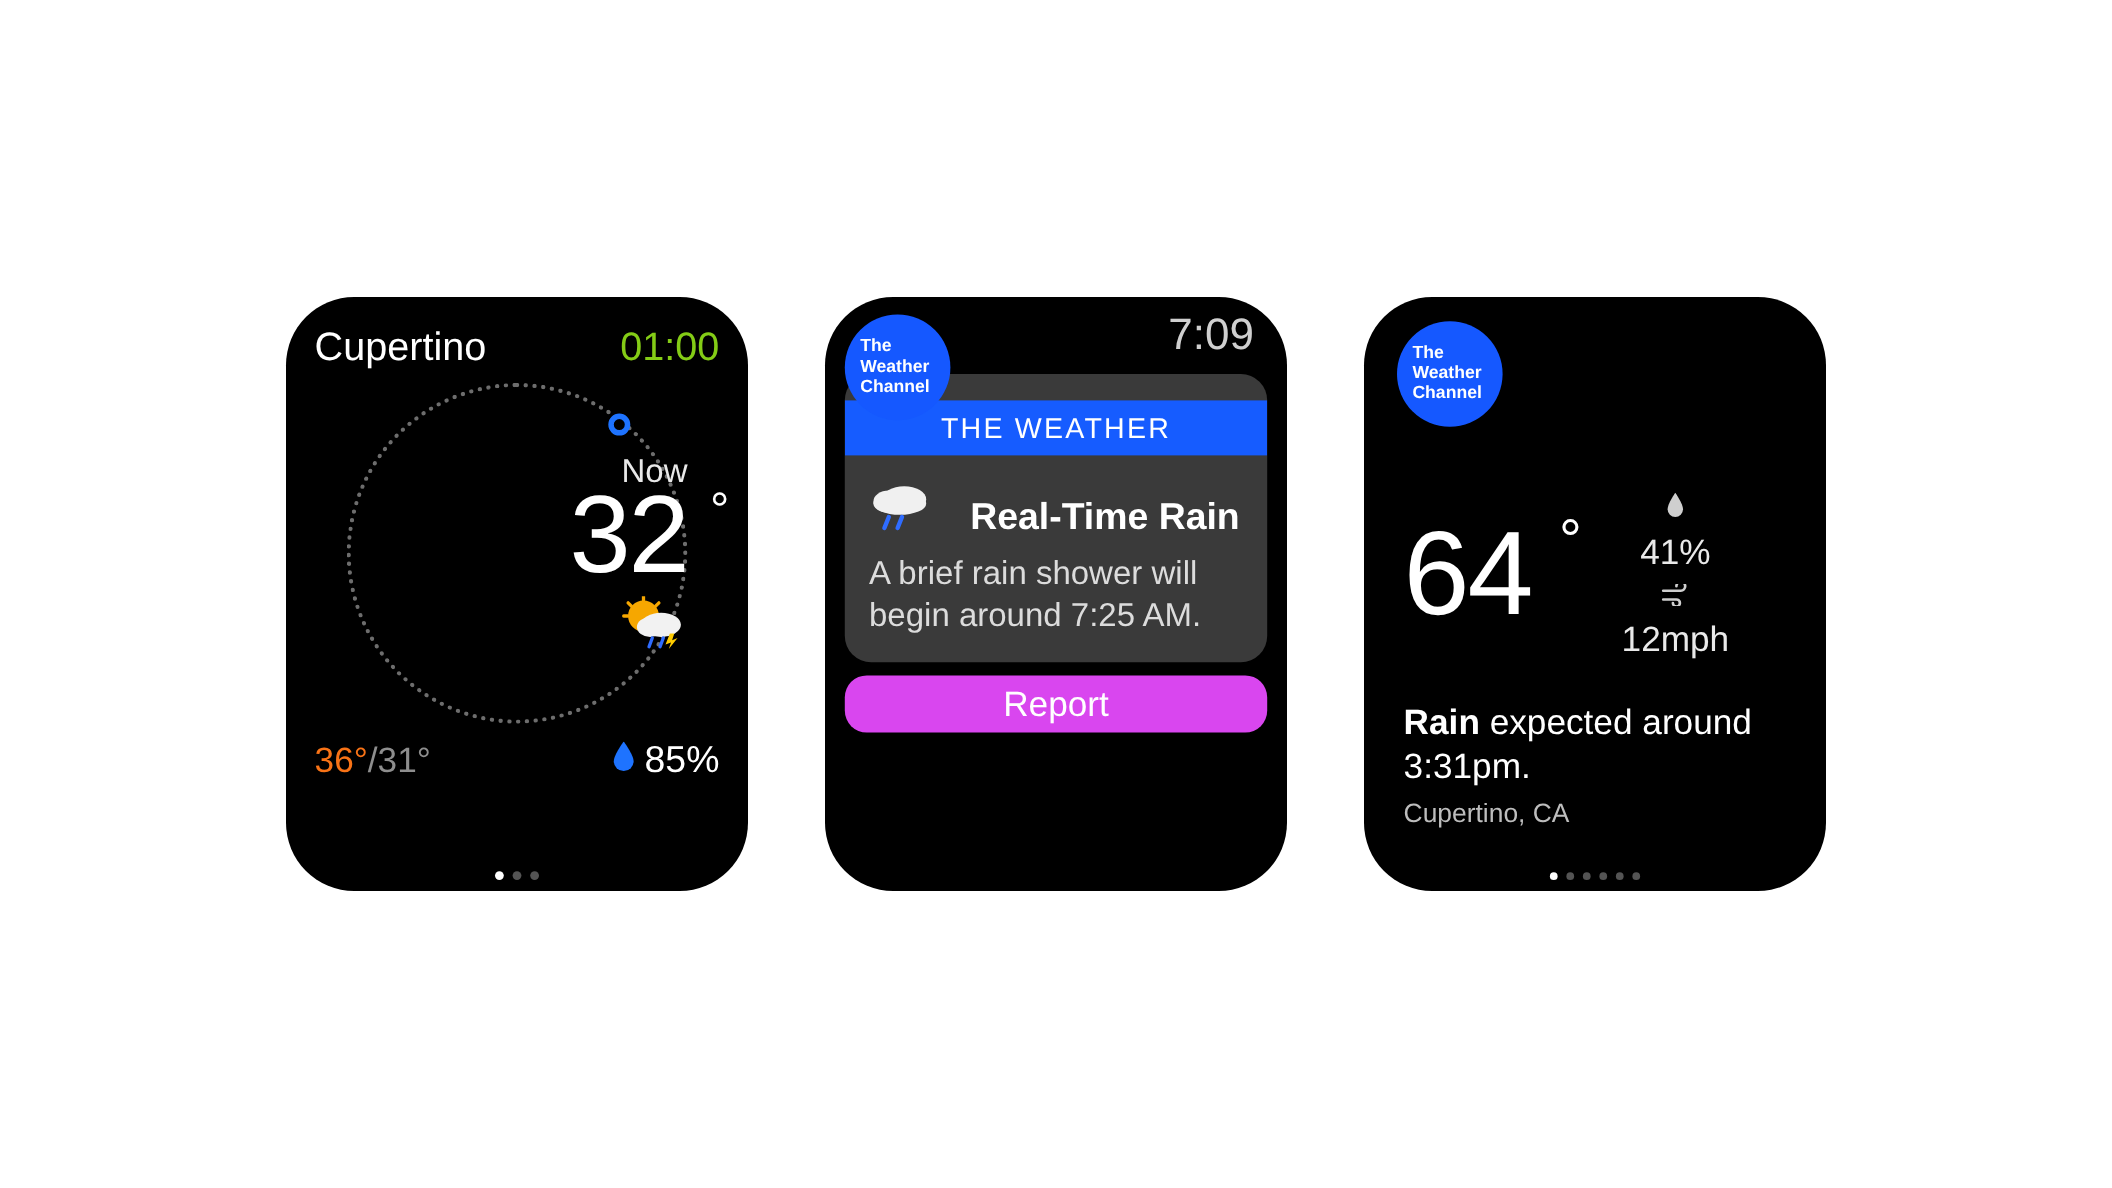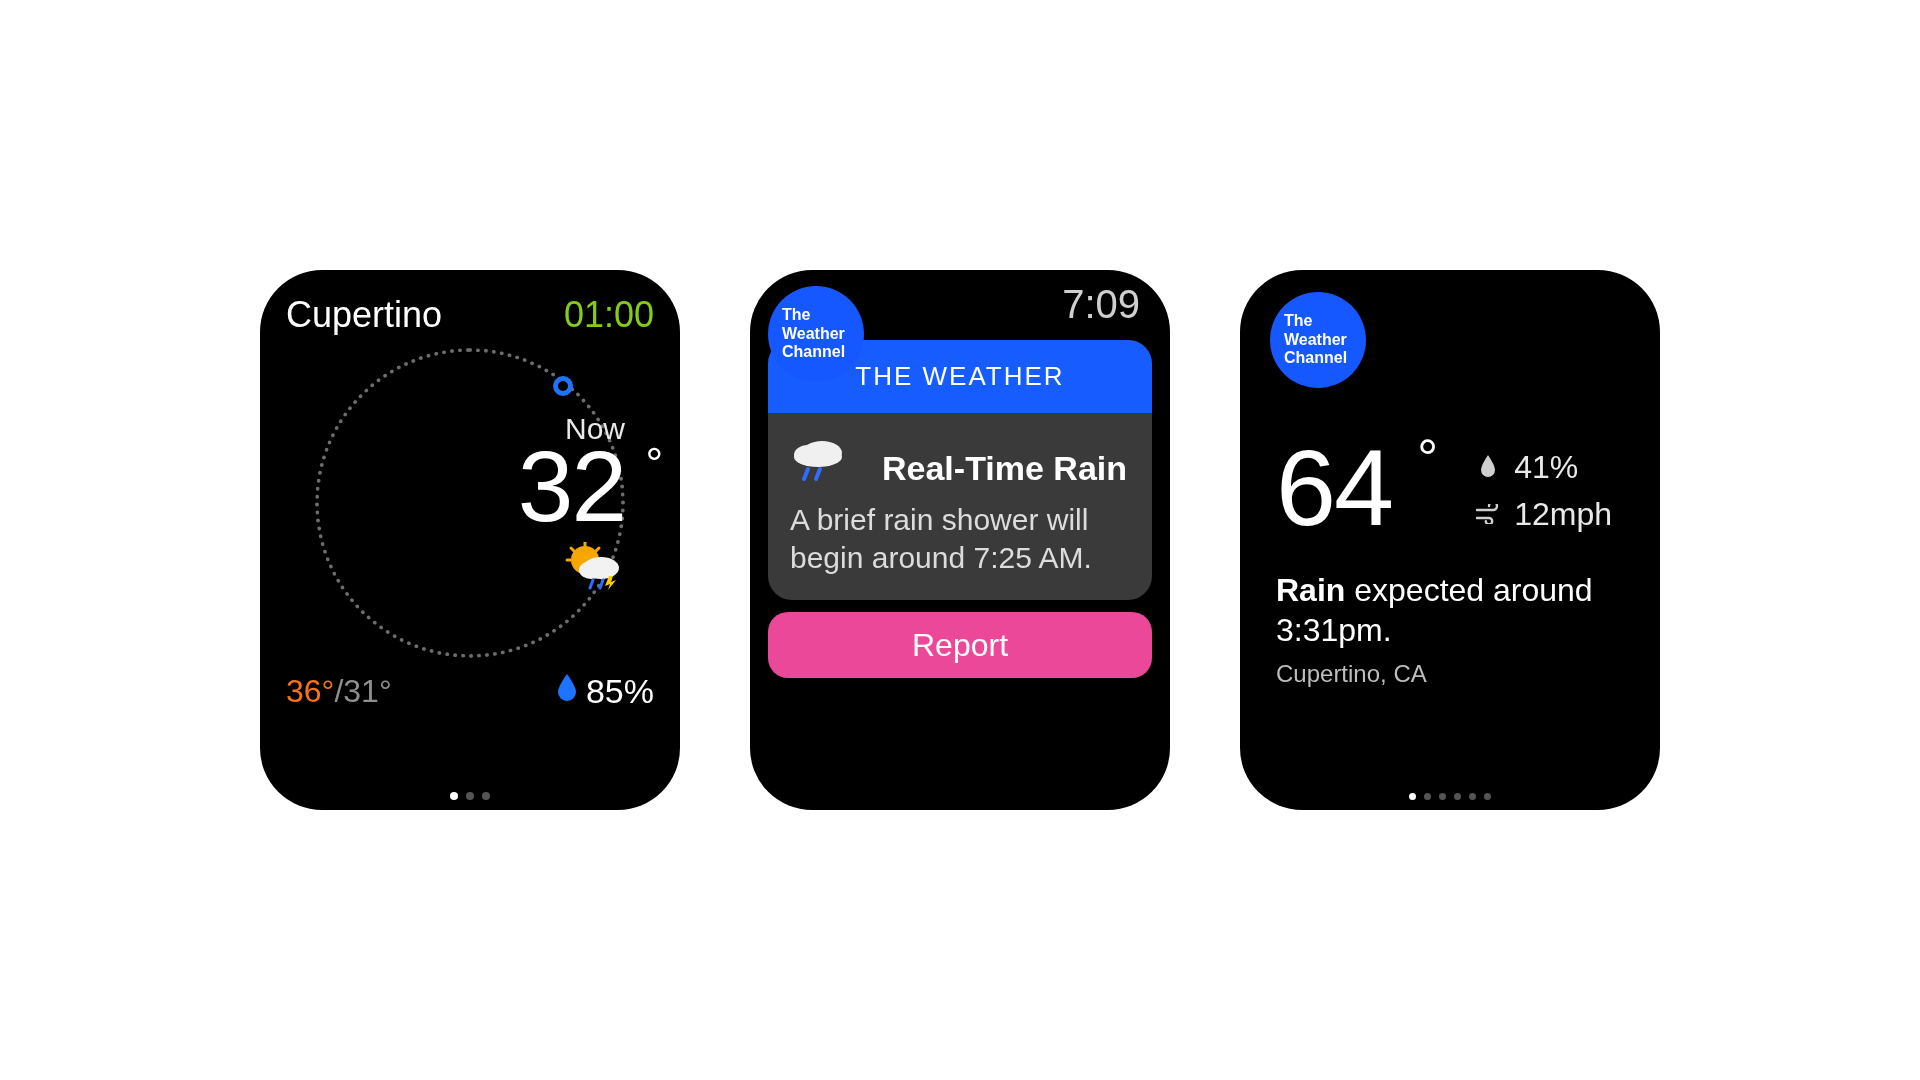--- a/index.html
+++ b/index.html
@@ -109,58 +109,59 @@
   }
   .s2 .twc-badge { top: 16px; left: 18px; }
   .s2-card {
     background: #3a3a3a;
     border-radius: 24px;
     margin-top: 52px;
     overflow: hidden;
   }
   .s2-card-header {
     background: #165cff;
-    height: 73px;
+    height: 50px;
     display: flex;
     align-items: center;
     justify-content: center;
     color: #fff;
     font-size: 26px;
     letter-spacing: 2px;
+    margin-top: 24px;
   }
   .s2-card-body { padding: 18px 22px 24px 22px; }
   .s2-title-row { display: flex; gap: 36px; align-items: flex-end; }
   .rain-icon { flex: 0 0 auto; margin-top: 4px; }
   .s2-title { font-size: 34px; font-weight: 700; line-height: 1.1; }
   .s2-body-text { font-size: 30px; color: #dcdcdc; line-height: 1.25; margin-top: 14px; }
   .s2-report-btn {
     margin-top: 12px;
-    background: #ec4899;
+    background: #d946ef;
     border-radius: 20px;
-    height: 66px;
+    height: 52px;
     display: flex;
     align-items: center;
     justify-content: center;
     font-size: 32px;
     color: #fff;
   }
 
   
   .s3 { padding: 22px 28px 16px 36px; }
   .s3 .twc-badge { top: 22px; left: 30px; }
   .s3-main {
     margin-top: 150px;
     display: flex;
     gap: 40px;
     align-items: center;
   }
   .s3-temp { font-size: 108px; font-weight: 400; line-height: 0.85; letter-spacing: -2px; position: relative; }
   .s3-temp .deg { position: absolute; top: -6px; right: -44px; font-size: 52px; }
   .s3-stats { display: flex; flex-direction: column; gap: 10px; font-size: 32px; color: #e9e9e9; margin-left: 42px; margin-top: 6px; }
-  .s3-stats .stat { display: flex; align-items: center; gap: 12px; }
+  .s3-stats .stat { display: flex; align-items: center; gap: 12px; flex-direction: column; }
   .s3-stats .ico { width: 28px; display: flex; justify-content: center; color: #cfcfcf; }
   .s3-forecast { margin-top: 36px; font-size: 32px; line-height: 1.25; }
   .s3-forecast .b { font-weight: 700; }
   .s3-loc { margin-top: 10px; font-size: 24px; color: #bdbdbd; }
   .page-dots.six .dot { width: 7px; height: 7px; }
 
 </style>
 </head>
 <body>
 

